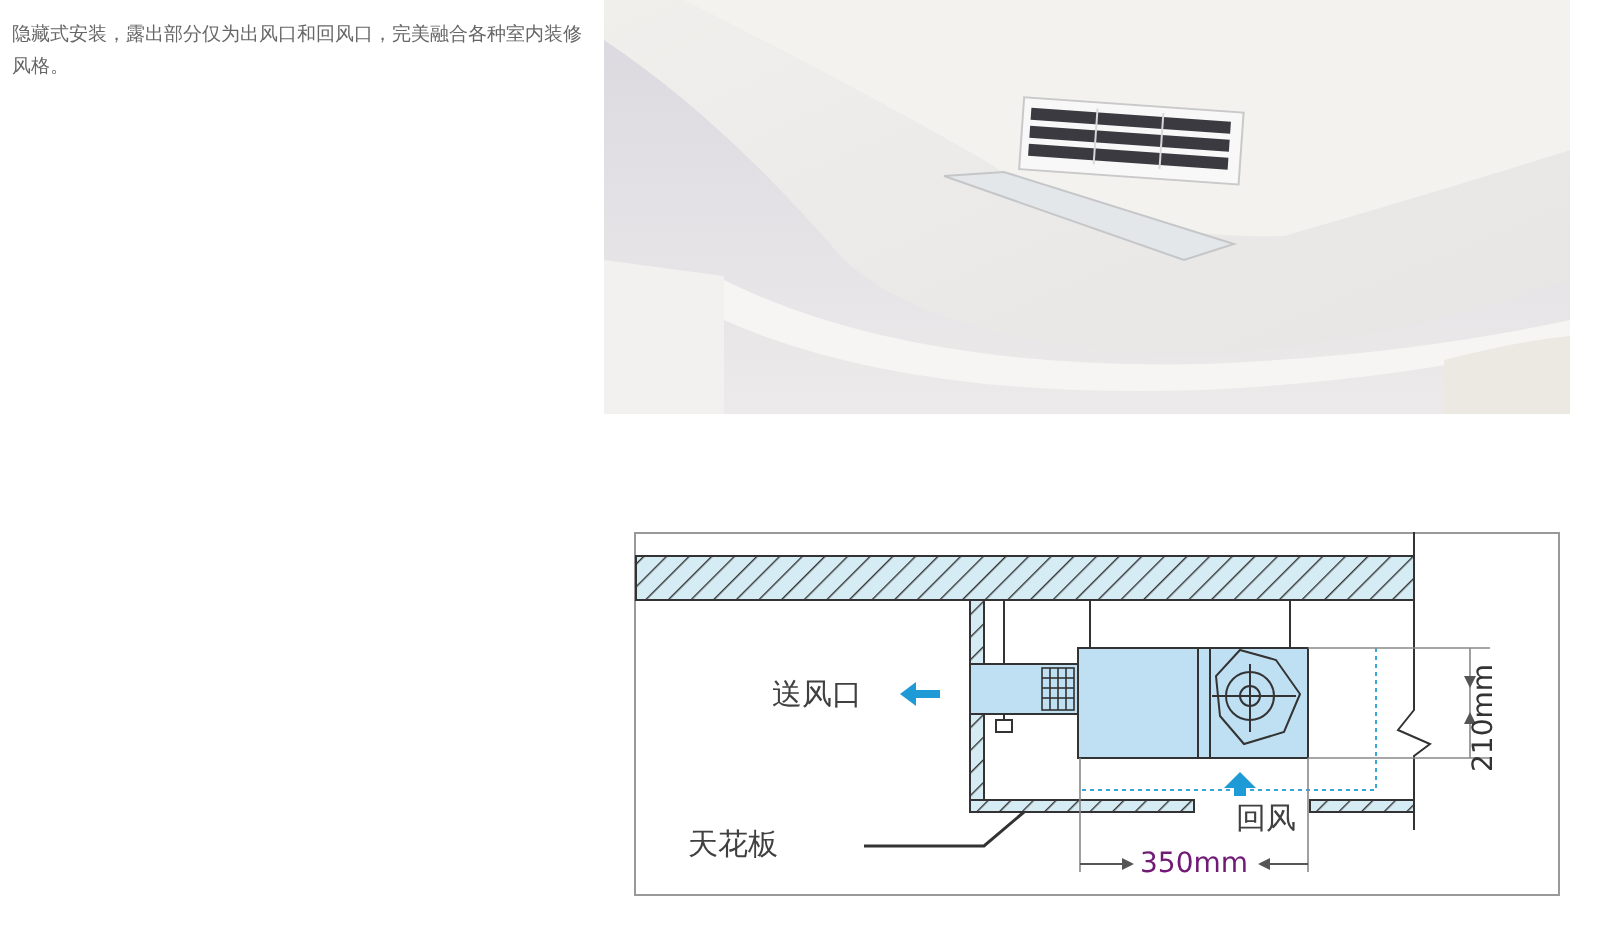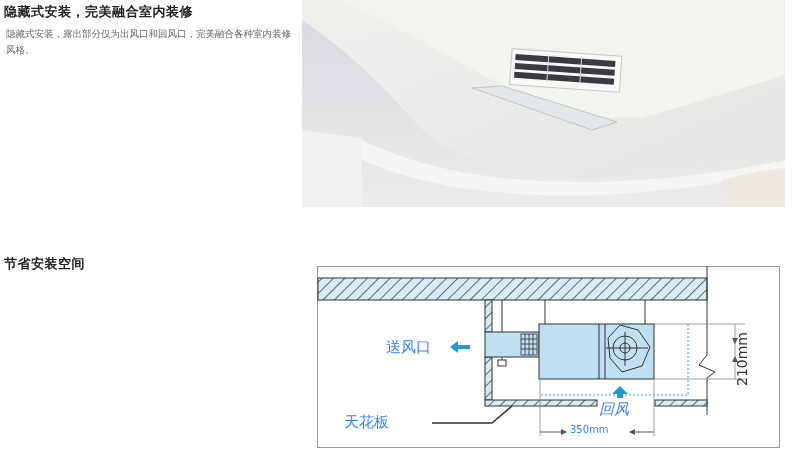--- a/index.html
+++ b/index.html
@@ -5,32 +5,30 @@
   html, body { margin:0; padding:0; }
   body { width:800px; height:467px; background:#ffffff; position:relative; overflow:hidden;
          font-family:"DejaVu Sans", sans-serif; }
   .sec { position:absolute; left:4px; width:290px; }
   .sec h2 { margin:0; font-size:13px; font-weight:bold; color:#222; letter-spacing:0.5px; line-height:16px; }
   .sec p { margin:6px 0 0 2px; font-size:9.5px; color:#666; line-height:16px; }
   #sec1 { top:4px; }
   #sec2 { top:256px; }
   .photo { position:absolute; left:302px; top:0; width:483px; height:207px; overflow:hidden; }
   .diagram { position:absolute; left:0; top:0; width:800px; height:467px; }
-  .lbl { position:absolute; font-size:15px; color:#3b82f6; white-space:nowrap; }
+  .lbl { position:absolute; font-size:15px; color:#404040; white-space:nowrap; }
 </style>
 </head>
 <body>
 
 <div class="sec" id="sec1">
-  <h2>隐藏式安装，完美融合室内装修</h2>
   <p>隐藏式安装，露出部分仅为出风口和回风口，完美融合各种室内装修风格。</p>
 </div>
 
 <div class="sec" id="sec2">
-  <h2>节省安装空间</h2>
 </div>
 
 <div class="photo">
   <svg width="483" height="207" viewBox="0 0 483 207">
     <defs>
       <linearGradient id="bg" x1="0" y1="0" x2="1" y2="1">
         <stop offset="0" stop-color="#f1efec"></stop>
         <stop offset="1" stop-color="#e6e4e4"></stop>
       </linearGradient>
       <linearGradient id="low" x1="0" y1="0" x2="0" y2="1">
@@ -126,16 +124,16 @@
 
   <line x1="540" y1="379" x2="540" y2="436" stroke="#888" stroke-width="0.8"></line>
   <line x1="654" y1="379" x2="654" y2="436" stroke="#888" stroke-width="0.8"></line>
   <line x1="540" y1="432" x2="566" y2="432" stroke="#555" marker-end="url(#ah)"></line>
   <line x1="654" y1="432" x2="630" y2="432" stroke="#555" marker-end="url(#ah)"></line>
 
   <polyline points="432,423 492,423 512,406" fill="none" stroke="#333" stroke-width="1.5"></polyline>
 </svg>
 
 <div class="lbl" style="left:386px;top:338px;">送风口</div>
-<div class="lbl" style="left:599px;top:400px;font-style:italic;">回风</div>
+<div class="lbl" style="left:618px;top:400px;">回风</div>
 <div class="lbl" style="left:344px;top:413px;">天花板</div>
-<div class="lbl" style="left:570px;top:424px;font-size:10px;color:#3b82f6;">350mm</div>
+<div class="lbl" style="left:570px;top:424px;font-size:14px;color:#701a75;">350mm</div>
 <div class="lbl" style="left:712px;top:344px;font-size:14px;color:#333;transform:rotate(-90deg);transform-origin:left top;top:386px;left:734px;">210mm</div>
 
 </body></html>

